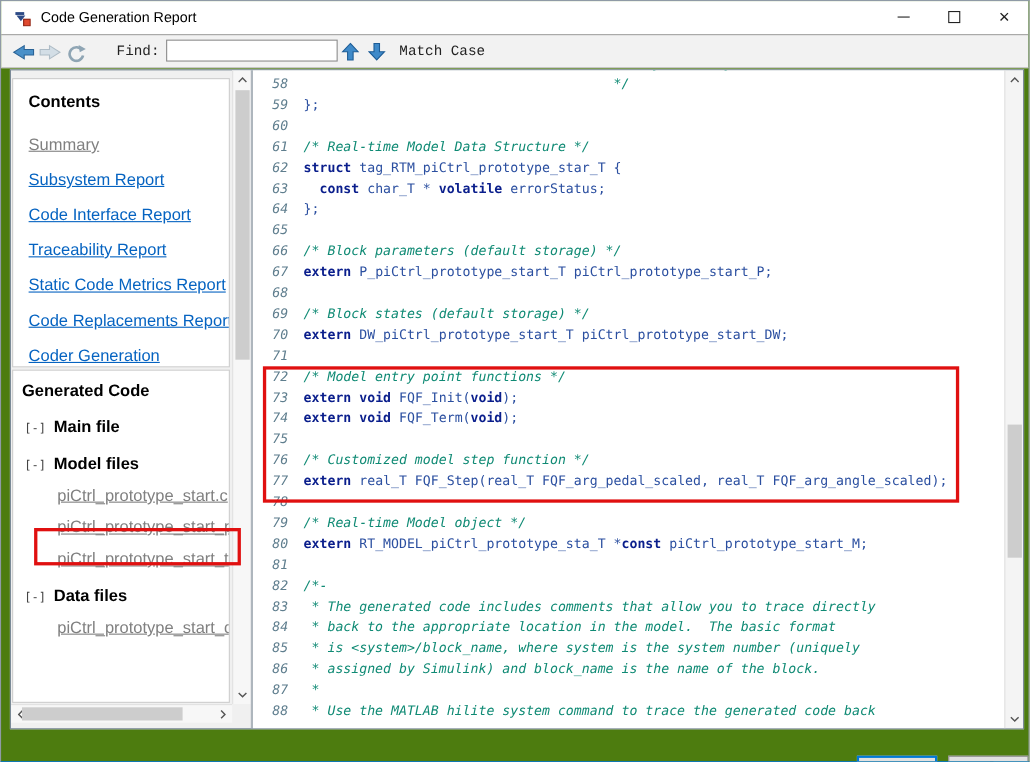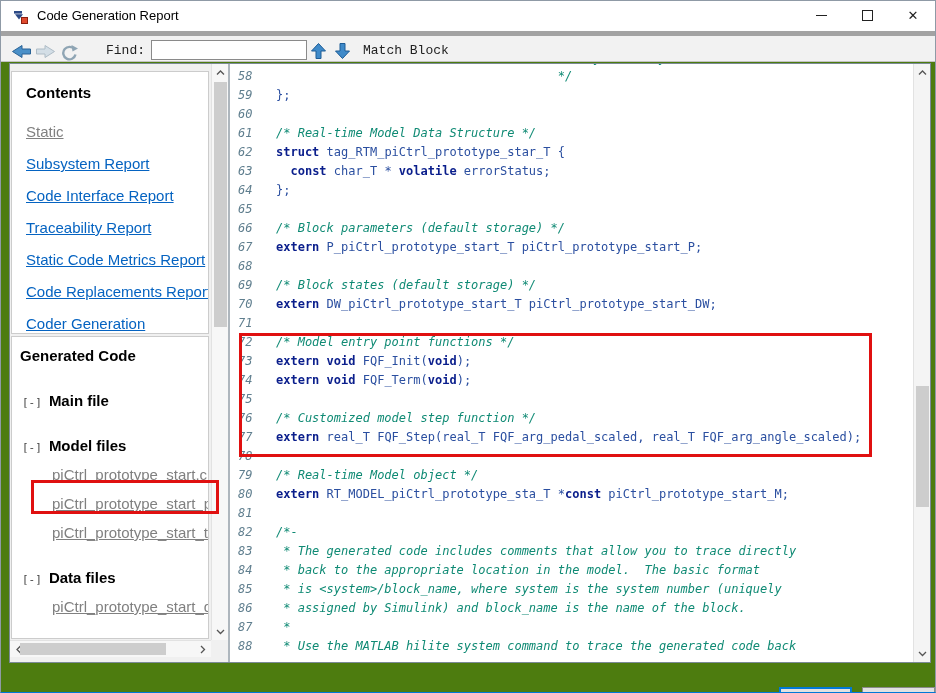--- a/index.html
+++ b/index.html
@@ -10,58 +10,58 @@
   .titlebar{position:absolute;left:0;top:0;width:100%;height:30px;background:#ffffff;}
   .title-icon{position:absolute;left:11px;top:7px;width:16px;height:16px;}
   .title-text{position:absolute;left:36px;top:0;line-height:30px;font-size:13px;color:#000;}
   .win-btn{position:absolute;top:0;width:46px;height:29px;display:flex;align-items:center;justify-content:center;}
   .btn-min{left:797px}.btn-max{left:843px}.btn-close{left:889px}
   .glyph-min{width:11px;height:0;border-top:1px solid #222;}
   .glyph-max{width:9px;height:9px;border:1px solid #222;}
   .glyph-close{font-size:13px;color:#222;line-height:1;}
   
   .toolbar{position:absolute;left:0;top:30px;width:100%;height:31px;background:#f2f2f2;
-    border-top:5px solid #a3a3a3;border-bottom:1px solid #c3c3c3;box-sizing:border-box;}
+    border-top:1px solid #a3a3a3;border-bottom:1px solid #c3c3c3;box-sizing:border-box;}
   .tb-icon{position:absolute;top:8px;}
   .tb-back{left:10px}.tb-fwd{left:34px}.tb-refresh{left:58px}
   .tb-up{left:309px;top:6px}.tb-down{left:333px;top:6px}
   .find-label{position:absolute;left:105px;top:0;line-height:29px;font-family:"Liberation Mono",monospace;font-size:13px;color:#222;}
   .find-input{position:absolute;left:150px;top:4px;width:148px;height:18px;border:1px solid #8a8a8a;
     font-family:"Liberation Mono",monospace;font-size:12px;padding:0 3px;background:#fff;outline:none;}
   .match-case{position:absolute;left:362px;top:0;line-height:29px;font-family:"Liberation Mono",monospace;font-size:13px;color:#222;cursor:default;}
   
   .main{position:absolute;left:8px;top:62px;width:922px;height:600px;box-sizing:border-box;
     border:1px solid #7b8a97;background:#f0f0f0;}
   
   .contents-box{position:absolute;left:1px;top:7px;width:198px;height:263px;box-sizing:border-box;
     background:#fff;border:1px solid #ccc;padding:12px 10px 0 14px;overflow:hidden;}
   .panel-heading{font-size:15px;font-weight:bold;color:#000;}
   .slink{display:block;margin-top:15px;font-size:15px;color:#0563c1;text-decoration:underline;white-space:nowrap;cursor:pointer;}
   .slink.visited{color:#808080;}
   .slink.first{margin-top:22px;}
   .gc-box{position:absolute;left:1px;top:272px;width:198px;height:303px;box-sizing:border-box;
     background:#fff;border:1px solid #ccc;padding:10px 0 0 8px;overflow:hidden;}
-  .gc-group-h{margin:28px 0 0 2px;font-size:15px;font-weight:bold;color:#000;white-space:nowrap;}
+  .gc-group-h{margin:16px 0 0 2px;font-size:15px;font-weight:bold;color:#000;white-space:nowrap;}
   .gc-exp{font-size:11px;font-weight:normal;color:#444;margin-right:7px;font-family:"DejaVu Sans Mono",monospace;}
   .flink{display:block;margin:12px 0 0 32px;font-size:15px;color:#808080;text-decoration:underline;white-space:nowrap;cursor:pointer;}
   .flink.selected{display:inline-block;margin:9px 0 0 28px;background:#f7f7a3;border:1px dotted #4d8bd6;
     padding:2px 4px 3px;color:#7d7d6b;}
   
   .sb-vscroll{position:absolute;left:201px;top:0;width:17px;height:576px;background:#f7f7f7;border-left:1px solid #e2e2e2;box-sizing:border-box;}
   .sb-hscroll{position:absolute;left:0;top:576px;width:201px;height:17px;background:#f7f7f7;border-top:1px solid #e2e2e2;box-sizing:border-box;}
   .scroll-arrow{position:absolute;width:17px;height:17px;display:flex;align-items:center;justify-content:center;}
   .sb-vthumb{position:absolute;left:2px;top:18px;width:13px;height:245px;background:#cdcdcd;}
   .sb-hthumb{position:absolute;left:10px;top:2px;width:146px;height:12px;background:#cdcdcd;}
   
   .splitter{position:absolute;left:218px;top:0;width:2px;height:598px;background:#aeb6bd;}
   
   .codepane{position:absolute;left:220px;top:0;width:683px;height:598px;background:#fff;overflow:hidden;}
   .code-lines{position:absolute;left:8px;top:3px;font-family:"DejaVu Sans Mono",monospace;font-size:12px;line-height:19px;white-space:pre;}
   .cl{height:19px;}
-  .ln{display:inline-block;width:24px;margin-right:14px;color:#5f7e8e;font-style:italic;}
+  .ln{display:inline-block;width:24px;text-align:right;margin-right:14px;color:#5f7e8e;font-style:italic;}
   .sc{color:#0f8a74;font-style:italic;}
   .sk{color:#0a1e8c;font-weight:bold;}
   .sp{color:#2b4fa0;}
   .partial-line{position:absolute;left:46px;top:-15px;font-family:"DejaVu Sans Mono",monospace;font-size:12px;line-height:19px;white-space:pre;}
   .code-vscroll{position:absolute;left:903px;top:0;width:17px;height:598px;background:#f4f4f4;border-left:1px solid #e2e2e2;box-sizing:border-box;}
   .code-vthumb{position:absolute;left:2px;top:322px;width:13px;height:121px;background:#cdcdcd;}
   
   .annotation{position:absolute;border:3px solid #e01010;box-sizing:border-box;z-index:40;pointer-events:none;}
   .red-code{left:238px;top:332px;width:633px;height:124px;}
   .red-file{left:30px;top:479px;width:188px;height:34px;}
@@ -106,29 +106,29 @@
       <polygon points="12.5,1 19,4.5 13.5,7.5" fill="#8fa5b4"></polygon>
     </svg>
     <span class="find-label">Find:</span>
     <input class="find-input" type="text" value="" style="">
     <svg class="tb-icon tb-up" width="17" height="18" viewBox="0 0 17 18">
       <polygon points="8.5,1.5 15.5,9 11,9 11,16.5 6,16.5 6,9 1.5,9" fill="#3f8ac9" stroke="#1d5c96" stroke-width="1"></polygon>
     </svg>
     <svg class="tb-icon tb-down" width="17" height="18" viewBox="0 0 17 18">
       <polygon points="8.5,16.5 15.5,9 11,9 11,1.5 6,1.5 6,9 1.5,9" fill="#3f8ac9" stroke="#1d5c96" stroke-width="1"></polygon>
     </svg>
-    <span class="match-case">Match Block</span>
+    <span class="match-case">Match Case</span>
   </div>
 
   <div class="main">
 
     <div class="contents-box">
       <div class="panel-heading">Contents</div>
       <div id="contents-links">
-          <a class="slink visited first">Static</a>
+          <a class="slink visited first">Summary</a>
           <a class="slink">Subsystem Report</a>
           <a class="slink">Code Interface Report</a>
           <a class="slink">Traceability Report</a>
           <a class="slink">Static Code Metrics Report</a>
           <a class="slink">Code Replacements Report</a>
           <a class="slink">Coder Generation</a>
         </div>
     </div>
 
     <div class="gc-box">

